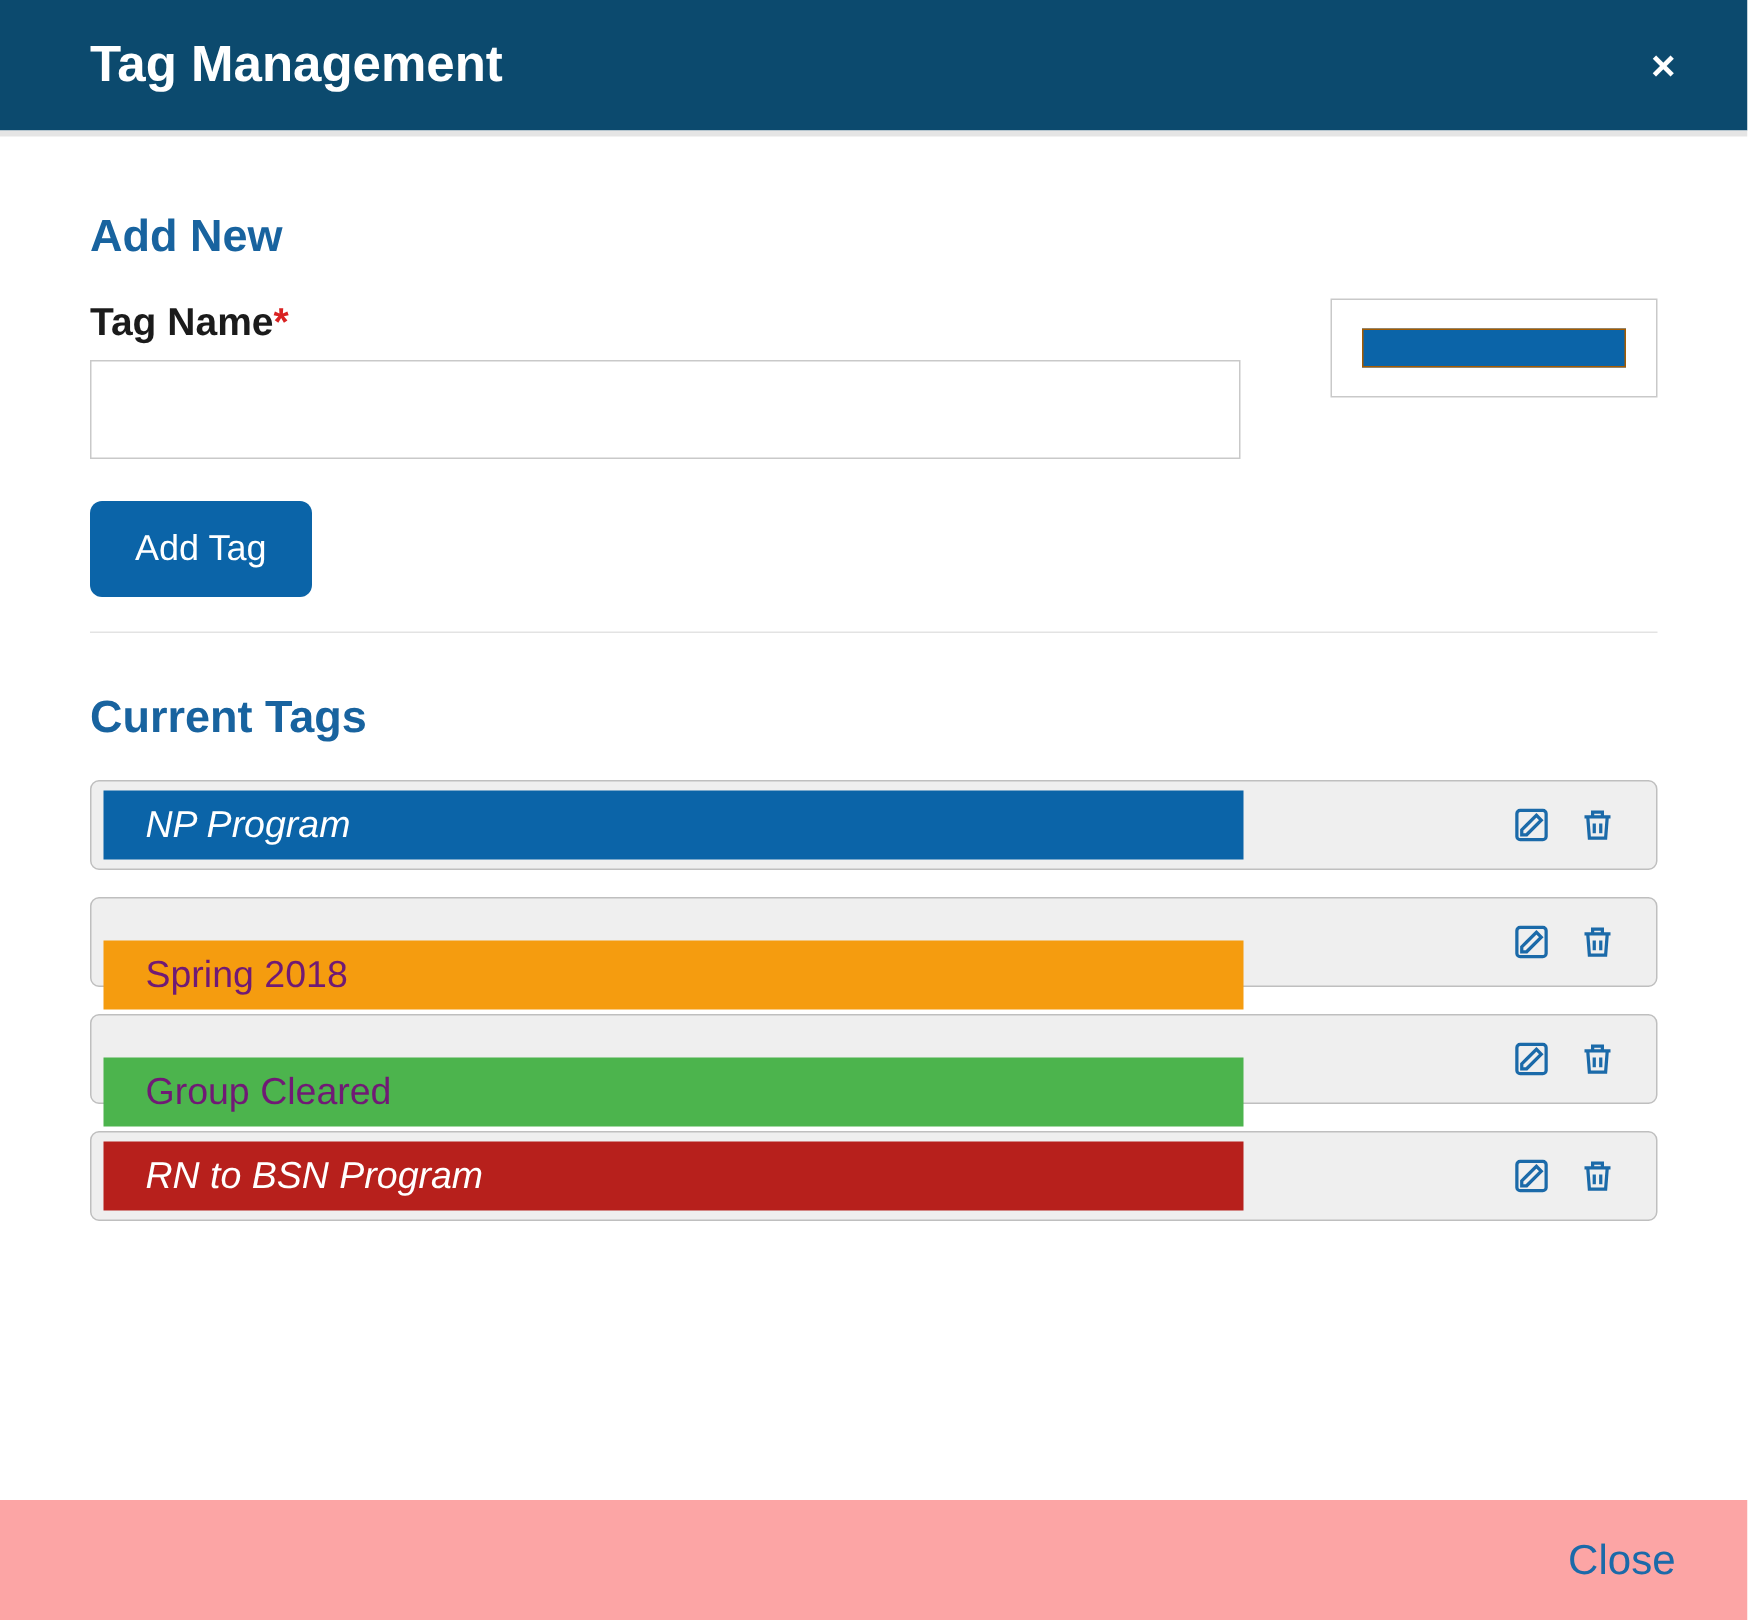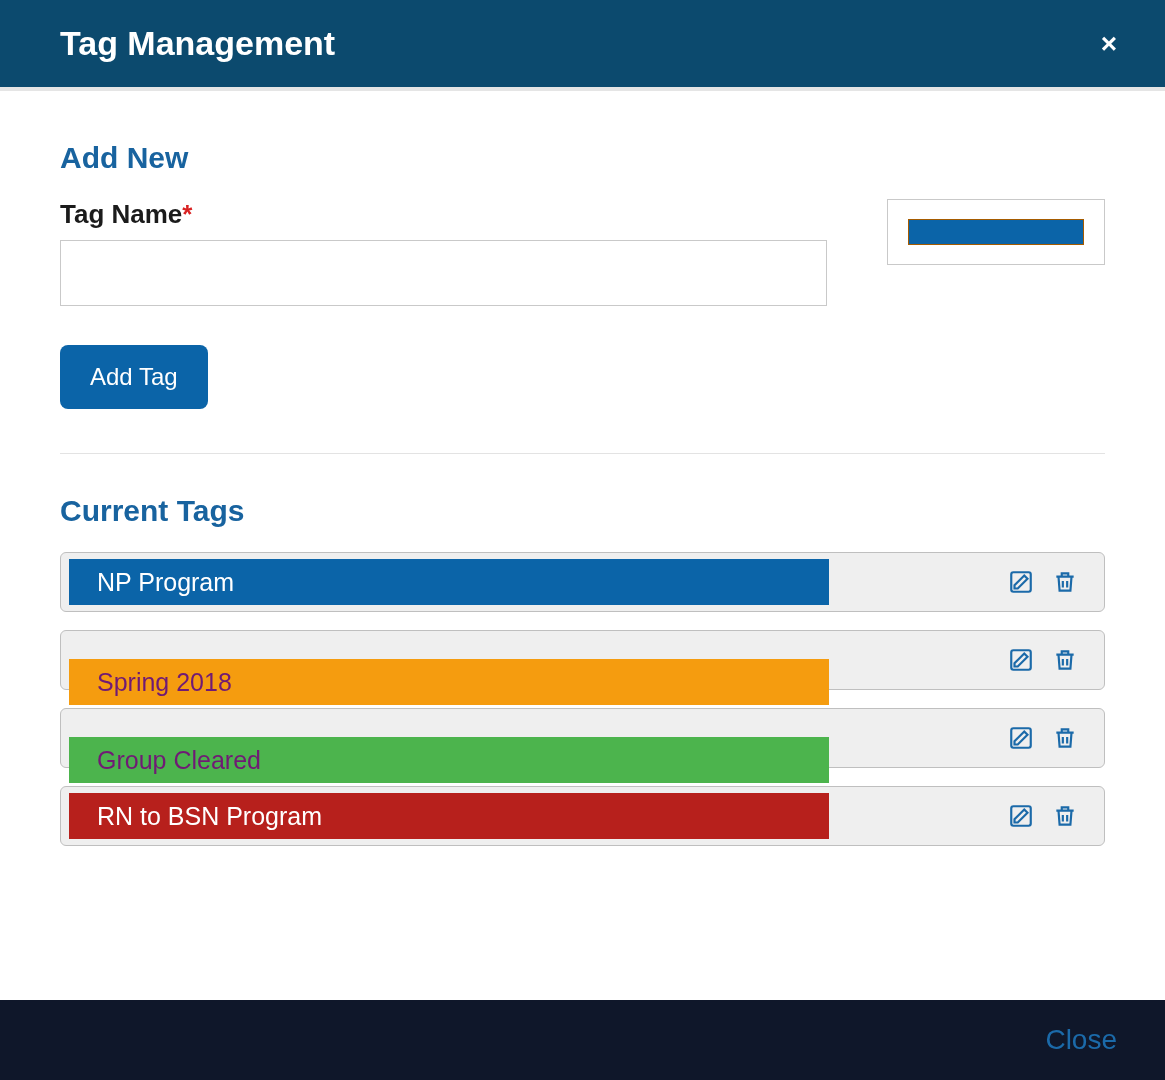--- a/index.html
+++ b/index.html
@@ -40,21 +40,21 @@
     }
     .section-title {
       color: #18639f;
       font-size: 30px;
       font-weight: 700;
       margin-bottom: 24px;
     }
     .form-row {
       display: flex;
       gap: 60px;
-      margin-bottom: 39px;
+      margin-bottom: 28px;
     }
     .form-group-name {
       flex: 1;
     }
     .form-group-color {
       width: 218px;
     }
     .form-label {
       font-size: 26px;
       font-weight: 700;
@@ -91,21 +91,21 @@
       border: 1px solid #a55b00;
     }
     .btn-primary {
       background: #0b64a8;
       color: #fff;
       border: none;
       border-radius: 8px;
       padding: 18px 30px;
       font-size: 24px;
       cursor: pointer;
-      margin-bottom: 44px;
+      margin-bottom: 23px;
     }
     .divider {
       border: none;
       border-top: 1px solid #e3e3e3;
       margin-bottom: 40px;
     }
     .tags-list {
       display: flex;
       flex-direction: column;
       gap: 18px;
@@ -120,21 +120,21 @@
       padding: 6px 8px;
     }
     .tag-bar {
       height: 100%;
       flex: 0 0 760px;
       display: flex;
       align-items: center;
       padding-left: 28px;
       font-size: 25px;
     }
-    .tag-bar.white-text { color: #fff; }
+    .tag-bar.white-text { color: #fff; font-style: italic; }
     .tag-bar.dark-text { color: #701a75; margin-top: 44px; }
     .tag-actions {
       flex: 1;
       display: flex;
       justify-content: flex-end;
       align-items: center;
       gap: 14px;
       padding-right: 16px;
     }
     .icon-btn {
@@ -146,21 +146,21 @@
       justify-content: center;
     }
     .icon-btn svg {
       width: 26px;
       height: 26px;
       stroke: #1b6aa9;
       fill: none;
       stroke-width: 2;
     }
     .modal-footer {
-      background: #0f172a;
+      background: #fca5a5;
       padding: 24px 48px;
       display: flex;
       justify-content: flex-end;
     }
     .close-link {
       color: #1b6aa9;
       font-size: 28px;
       cursor: pointer;
     }
   </style>

